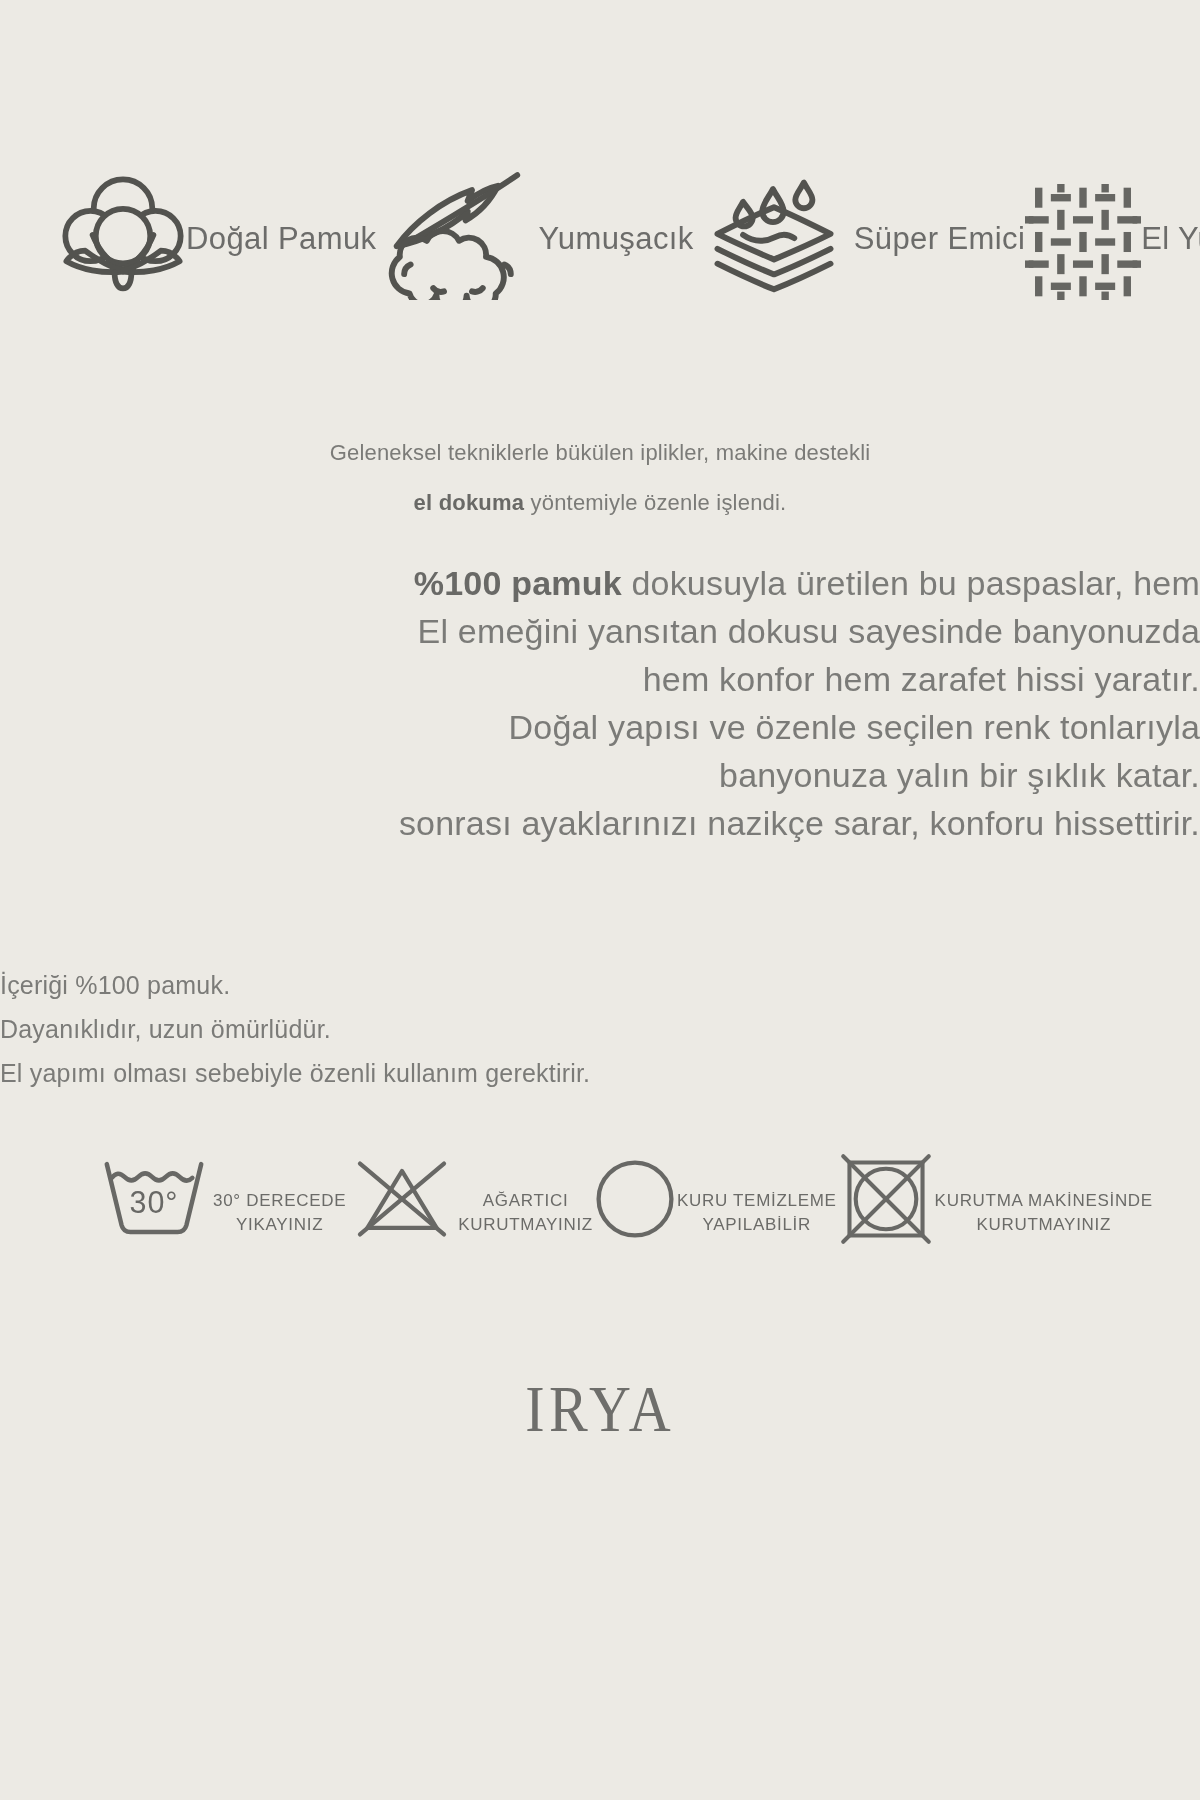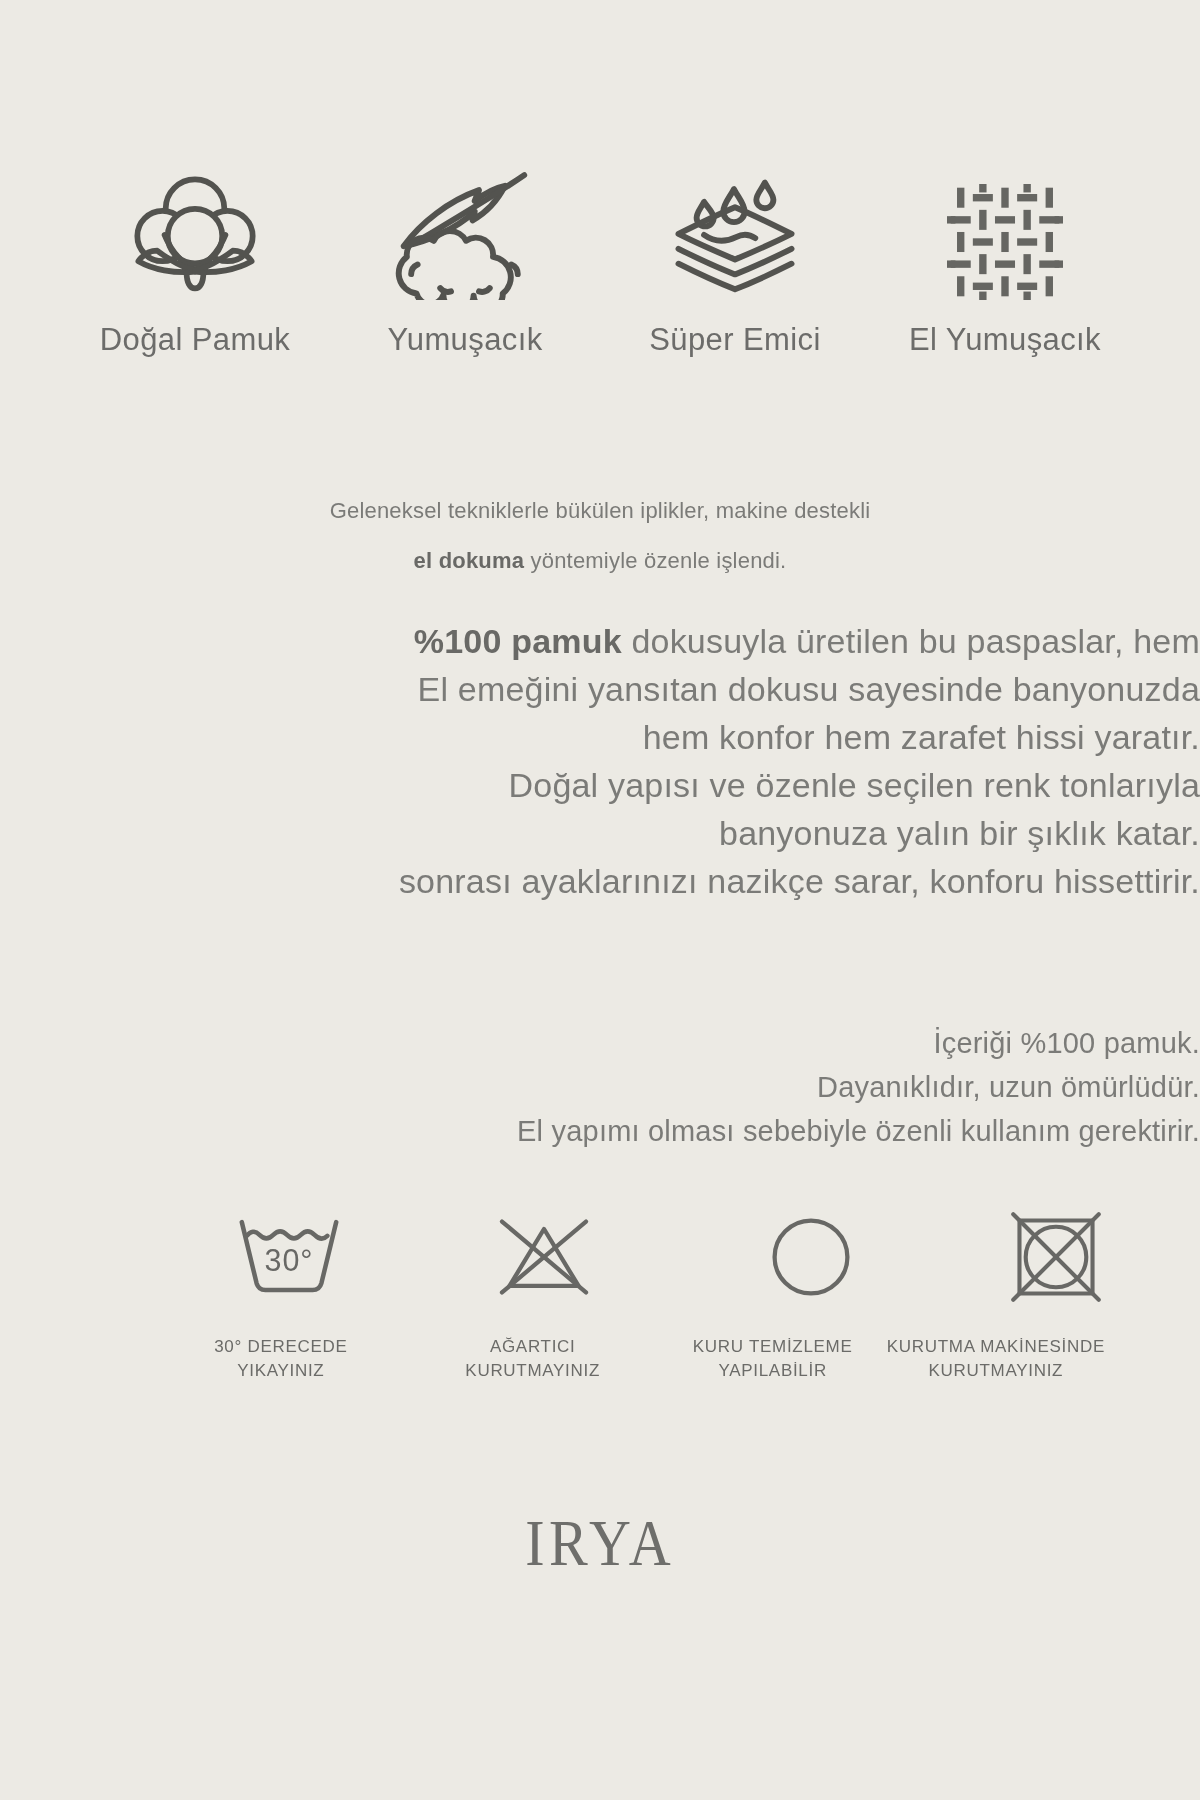--- a/index.html
+++ b/index.html
@@ -4,34 +4,34 @@
 <style>
   html,body{margin:0;padding:0;background:#d8d6d0;}
   .page{
     position:relative;width:1200px;height:1800px;margin:0 auto;
     background:#ECEAE4;overflow:hidden;
     font-family:"Liberation Sans",sans-serif;
     -webkit-font-smoothing:antialiased;
   }
   
   .features{width:1080px;margin:0 auto;padding-top:156px;display:flex;}
-  .feature{flex:1;display:flex;flex-direction:column;align-items:center;}
+  .feature{flex:1;display:flex;flex-direction:row;align-items:center;}
   .icon-box{height:144px;display:flex;align-items:flex-end;justify-content:center;}
   .feature-label{margin-top:22px;font-size:31px;color:#6C6C6A;letter-spacing:.4px;white-space:nowrap;}
   .ic{stroke:#53534F;stroke-width:5.5;fill:none;stroke-linecap:round;stroke-linejoin:round;}
   .icfill{fill:#ECEAE4;stroke:#53534F;stroke-width:5.5;stroke-linecap:round;stroke-linejoin:round;}
   .weave-bar{fill:#666662;}
   
   .intro{margin-top:128px;text-align:center;font-size:22px;line-height:50px;color:#7B7B78;letter-spacing:.2px;}
   .body-text{margin-top:31px;text-align:right;font-size:34px;line-height:48px;color:#7B7B78;letter-spacing:.2px;}
   .intro .b,.body-text .b{font-weight:700;color:#696966;}
-  .details{margin-top:116px;text-align:right;font-size:29px;line-height:44px;color:#7B7B78;letter-spacing:.2px;}
+  .details{margin-top:116px;text-align:left;font-size:25px;line-height:44px;color:#7B7B78;letter-spacing:.2px;}
   
   .care{width:1010px;margin:54px auto 0;display:flex;}
-  .care-item{flex:1;display:flex;flex-direction:column;align-items:flex-end;}
+  .care-item{flex:1;display:flex;flex-direction:row;align-items:center;}
   .care-icon-box{height:100px;display:flex;align-items:center;justify-content:center;}
   .care-label{margin-top:28px;text-align:center;font-size:17px;line-height:24px;color:#6B6B68;letter-spacing:.7px;white-space:nowrap;}
   .cic{stroke:#686865;stroke-width:4.6;fill:none;stroke-linecap:round;stroke-linejoin:round;}
   .cic-text{fill:#686865;font-family:"Liberation Sans",sans-serif;font-size:31px;letter-spacing:1px;}
   
   .brand{margin-top:122px;text-align:center;}
   .brand-logo{
     display:inline-block;font-family:"Liberation Serif",serif;
     font-size:66px;letter-spacing:5px;color:#6E6E6B;
     transform:scaleX(.88);transform-origin:center;

